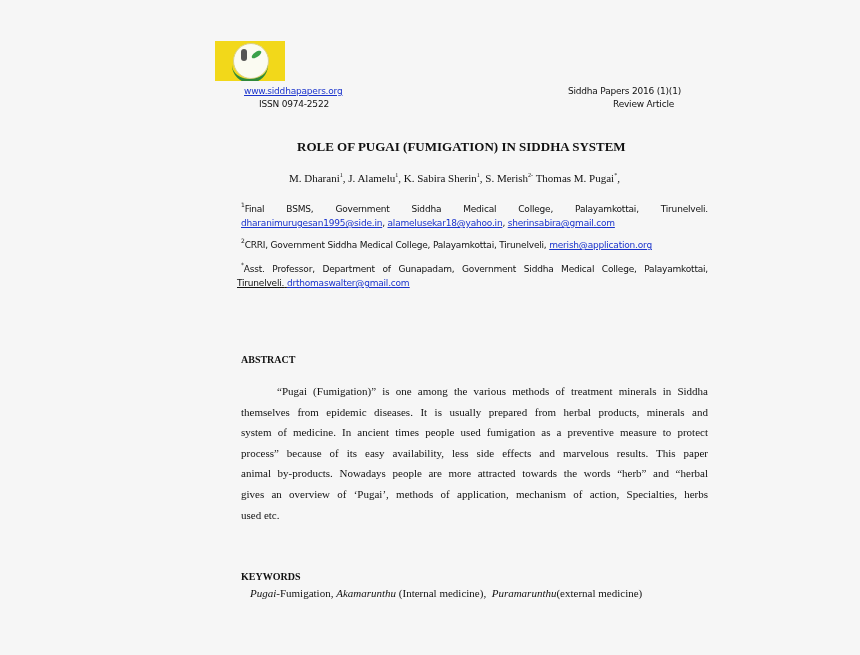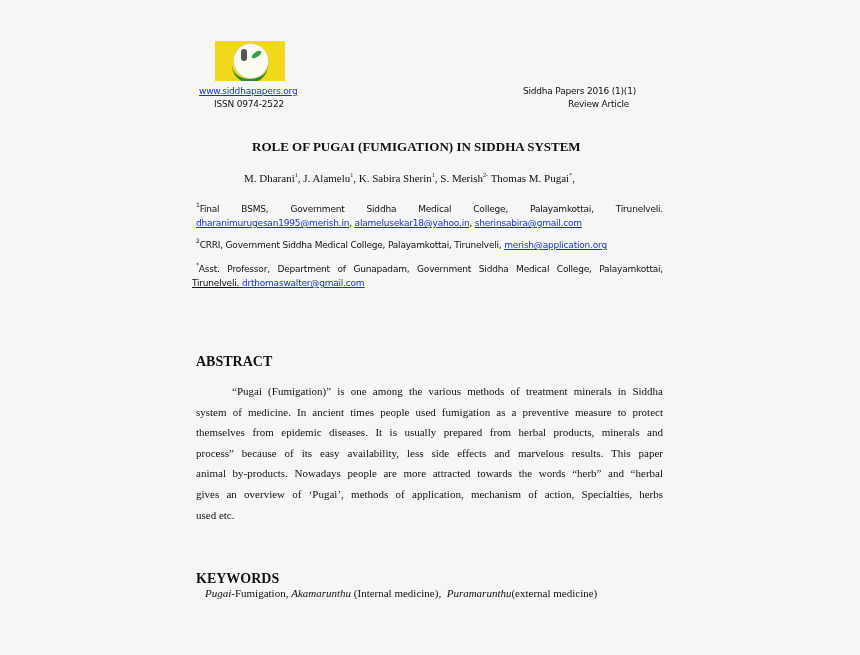--- a/index.html
+++ b/index.html
@@ -22,28 +22,28 @@
     .logo .leaf {
       position: absolute; left: 36px; top: 11px; width: 11px; height: 5px; background: #3aa04a;
       border-radius: 50%; transform: rotate(-35deg);
     }
     .logo .herb {
       position: absolute; left: 26px; top: 8px; width: 6px; height: 12px; background: #555;
       border-radius: 3px;
     }
     .sans { font-family: "DejaVu Sans", sans-serif; font-size: 9px; letter-spacing: -0.2px; }
     .link { color: #1a33cc; text-decoration: underline; }
-    .abs { position: absolute; }
+    .abs { position: absolute; margin-left: 45px; }
     .serif { font-family: "Liberation Serif", serif; }
     .title { font-weight: bold; font-size: 13px; }
     .authors { font-size: 11px; }
     .body-text { font-size: 11px; line-height: 20.6px; text-align: justify; }
     .justify { text-align: justify; text-align-last: justify; }
     sup { font-size: 6px; vertical-align: 5px; line-height: 0; }
-    .heading { font-weight: bold; font-size: 14px; }
+    .heading { font-weight: bold; font-size: 10px; }
     em { font-style: italic; }
   </style>
 </head>
 <body>
 
 <div class="logo">
   <div class="disc"></div>
   <div class="herb"></div>
   <div class="leaf"></div>
   <div class="arc"></div>
@@ -61,40 +61,40 @@
   <span>J. Alamelu</span><sup>1</sup><span>, </span>
   <span>K. Sabira Sherin</span><sup>1</sup><span>, </span>
   <span>S. Merish</span><sup>2-</sup><span> </span>
   <span>Thomas M. Pugai</span><sup>*</sup><span>,</span>
 </div>
 
 <div class="abs sans justify" style="left:196px; top:204px; width:467px;">
   <sup>1</sup><span>Final BSMS, Government Siddha Medical College, Palayamkottai, Tirunelveli.</span>
 </div>
 <div class="abs sans" style="left:196px; top:218px; white-space:nowrap;">
-  <a class="link">dharanimurugesan1995@merish.in</a>, <a class="link">alamelusekar18@yahoo.in</a>, <a class="link">sherinsabira@gmail.com</a>
+  <a class="link">dharanimurugesan1995@side.in</a>, <a class="link">alamelusekar18@yahoo.in</a>, <a class="link">sherinsabira@gmail.com</a>
 </div>
 
 <div class="abs sans" style="left:196px; top:240px; white-space:nowrap;">
   <sup>2</sup><span>CRRI, Government Siddha Medical College, Palayamkottai, Tirunelveli,</span> <a class="link">merish@application.org</a>
 </div>
 
 <div class="abs sans justify" style="left:196px; top:264px; width:467px;">
   <sup>*</sup><span>Asst. Professor, Department of Gunapadam, Government Siddha Medical College, Palayamkottai,</span>
 </div>
 <div class="abs sans" style="left:192px; top:278px; white-space:nowrap;text-decoration:underline;">
   <span>Tirunelveli.</span> <a class="link">drthomaswalter@gmail.com</a>
 </div>
 
 <div class="abs serif heading" style="left:196px; top:354px;">ABSTRACT</div>
 
 <div class="abs serif body-text" style="left:196px; top:381px; width:467px;">
   <div class="justify" style="text-indent:36px;">“Pugai (Fumigation)” is one among the various methods of treatment minerals in Siddha</div>
+  <div class="justify">themselves from epidemic diseases. It is usually prepared from herbal products, minerals and</div>
   <div class="justify">system of medicine. In ancient times people used fumigation as a preventive measure to protect</div>
-  <div class="justify">themselves from epidemic diseases. It is usually prepared from herbal products, minerals and</div>
   <div class="justify">process” because of its easy availability, less side effects and marvelous results.  This paper</div>
   <div class="justify">animal by-products. Nowadays people are more attracted towards the words “herb” and “herbal</div>
   <div class="justify">gives an overview of ‘Pugai’, methods of application, mechanism of action, Specialties, herbs</div>
   <div>used etc.</div>
 </div>
 
 <div class="abs serif heading" style="left:196px; top:571px;">KEYWORDS</div>
 
 <div class="abs serif" style="left:205px; top:587px; font-size:11px; white-space:pre;"><em>Pugai</em><span>-Fumigation, </span><em>Akamarunthu</em><span> (Internal medicine),  </span><em>Puramarunthu</em><span>(external medicine)</span></div>
 

